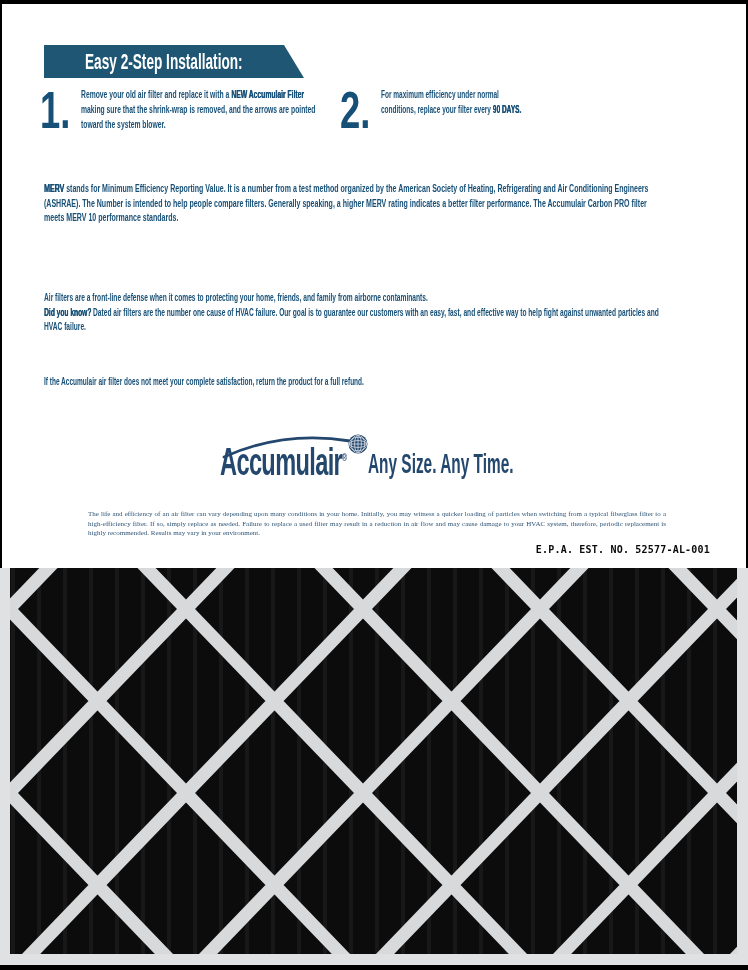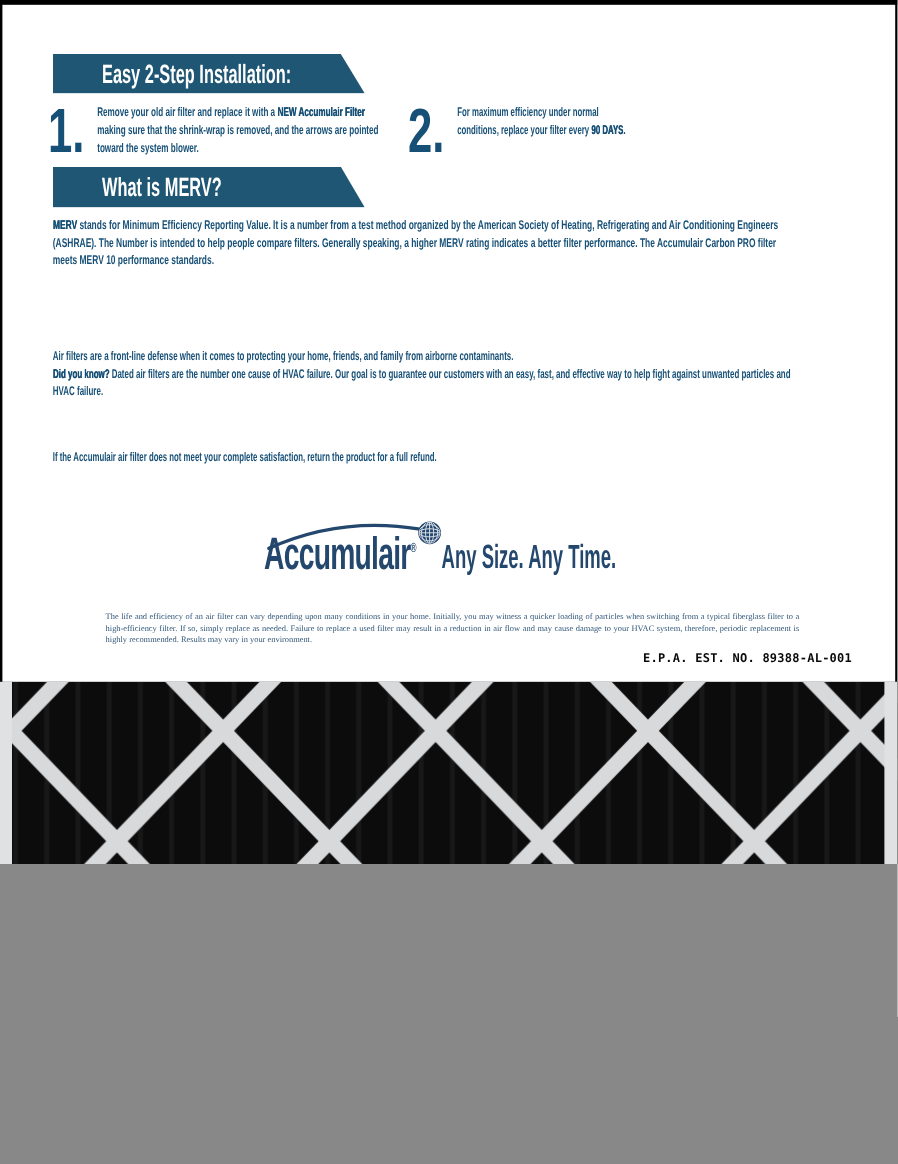--- a/index.html
+++ b/index.html
@@ -1,17 +1,17 @@
 <!DOCTYPE html>
 <html style="--banner: #1f5674; --body: #175077; --navy: #24476e; --fine: #2f5577; --strap: #d7d9da; --frame: #dfe1e2; --photo_black: #0c0c0d;"><head>
 <meta charset="utf-8">
 <style>
   html,body{margin:0;padding:0;background:#888;}
   #page{
-    position:relative;width:748px;height:720px;margin:0 auto;
+    position:relative;width:748px;height:970px;margin:0 auto;
     background:#fff;overflow:hidden;
     font-family:"Liberation Sans",sans-serif;
   }
   .edge{position:absolute;background:#000;}
   #edge-top{left:0;top:0;width:748px;height:4px;}
   #edge-left{left:0;top:0;width:2px;height:970px;}
   #edge-right{right:0;top:0;width:2px;height:970px;}
 
   .banner{
     position:absolute;left:44px;width:260px;height:33px;
@@ -71,23 +71,20 @@
   </div>
   <div class="stepnum" style="left:40px;top:84px;">1.</div>
   <p class="body" style="left:81px;top:87px;width:380px;transform:scaleX(.645);">
     <span>Remove your old air filter and replace it with a </span><span class="hv">NEW Accumulair Filter</span><span> making sure that the shrink-wrap is removed, and the arrows are pointed toward the system blower.</span>
   </p>
   <div class="stepnum" style="left:340px;top:84px;">2.</div>
   <p class="body" style="left:381px;top:87px;width:238px;transform:scaleX(.62);">
     <span>For maximum efficiency under normal conditions, replace your filter every </span><span class="hv">90 DAYS.</span><span></span>
   </p>
 
-  <div class="banner" style="top:139px;height:34px;">
-    <span class="bt" style="line-height:34px;">What is MERV?</span>
-  </div>
   <p class="body" style="left:44px;top:181px;width:920px;line-height:14.5px;transform:scaleX(.67);">
     <span class="hv">MERV</span><span> stands for Minimum Efficiency Reporting Value. It is a number from a test method organized by the American Society of Heating, Refrigerating and Air Conditioning Engineers (ASHRAE). The Number is intended to help people compare filters. Generally speaking, a higher MERV rating indicates a better filter performance.  The Accumulair Carbon PRO filter meets MERV 10 performance standards.</span>
   </p>
 
   <p class="body" style="left:44px;top:290px;width:975px;line-height:14.5px;transform:scaleX(.632);">
     <span>Air filters are a front-line defense when it comes to protecting your home, friends, and family from airborne contaminants.</span><br>
     <span class="hv">Did you know?</span><span> Dated air filters are the number one cause of HVAC failure. Our goal is to guarantee our customers with an easy, fast, and effective way to help fight against unwanted particles and HVAC failure.</span>
   </p>
 
   <p class="body" style="left:44px;top:374px;white-space:nowrap;transform:scaleX(.62);">If the Accumulair air filter does not meet your complete satisfaction, return the product for a full refund.</p>
@@ -110,21 +107,21 @@
         </g>
       </g>
     </g>
   </svg>
   <div id="wordmark">
     <span>Accumulair</span><sup>®</sup>
   </div>
   <div id="tagline">Any Size. Any Time.</div>
 
   <p class="fine">The life and efficiency of an air filter can vary depending upon many conditions in your home. Initially, you may witness a quicker loading of particles when switching from a typical fiberglass filter to a high-efficiency filter. If so, simply replace as needed. Failure to replace a used filter may result in a reduction in air flow and may cause damage to your HVAC system, therefore, periodic replacement is highly recommended. Results may vary in your environment.</p>
-  <div class="epa">E.P.A. EST. NO. 89388-AL-001</div>
+  <div class="epa">E.P.A. EST. NO. 52577-AL-001</div>
 
   <svg id="photo" width="748" height="402" viewBox="0 0 748 402">
     <defs>
       <pattern id="pleats" width="26" height="10" patternUnits="userSpaceOnUse">
         <rect width="26" height="10" fill="none"></rect>
         <line x1="13" y1="0" x2="13" y2="10" stroke="rgba(255,255,255,0.05)" stroke-width="4"></line>
       </pattern>
       <pattern id="lattice" width="177" height="184" x="9" y="41" patternUnits="userSpaceOnUse">
         <path d="M0 0 L177 184 M177 0 L0 184" fill="none" style="stroke:var(--strap,#d7d9da);" stroke-width="13"></path>
       </pattern>

